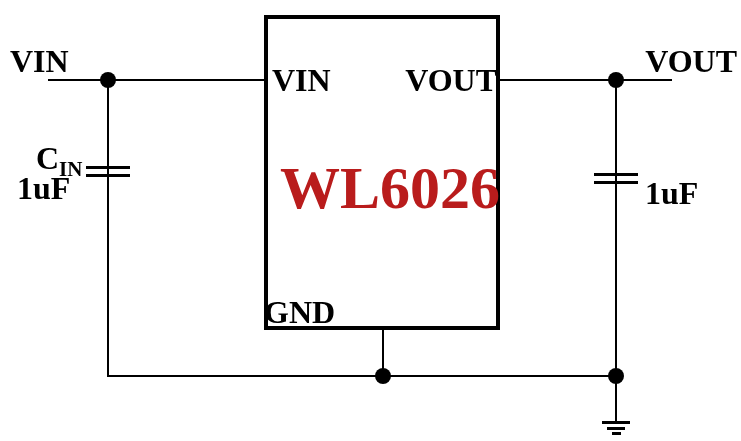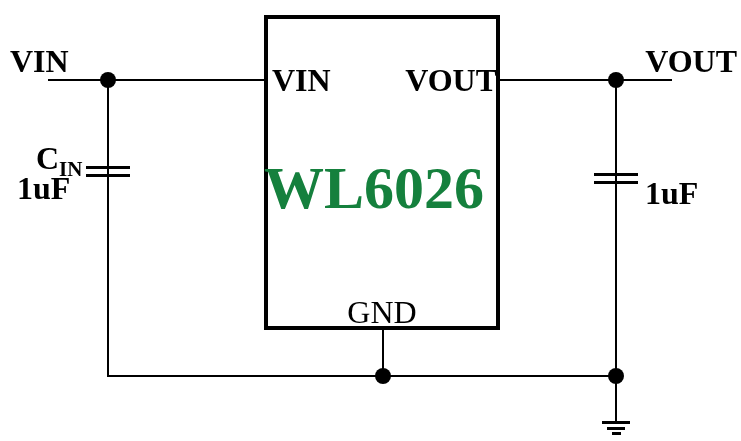--- a/index.html
+++ b/index.html
@@ -16,26 +16,26 @@
     position:absolute;left:264px;top:15px;width:236px;height:315px;
     border:4px solid #000000;box-sizing:border-box;background:#ffffff;
   }
   .lbl{
     position:absolute;color:#000000;font-weight:bold;
     font-size:32px;line-height:1;white-space:nowrap;
   }
   .lbl sub{font-size:21px;line-height:0;}
   .chip-name{
     position:absolute;left:264px;top:158px;width:236px;
-    text-align:left;color:#15803d;font-weight:bold;
+    text-align:right;color:#b91c1c;font-weight:bold;
     font-size:60px;line-height:1;
   }
   .pin-gnd{
     position:absolute;left:264px;top:296px;width:236px;
-    text-align:center;color:#000000;font-weight:normal;
+    text-align:left;color:#000000;font-weight:bold;
     font-size:32px;line-height:1;
   }
   .plate{position:absolute;height:3px;background:#000000;}
   .gndline{position:absolute;background:#000000;}
 </style>
 </head>
 <body>
 
 <div id="canvas">
 

